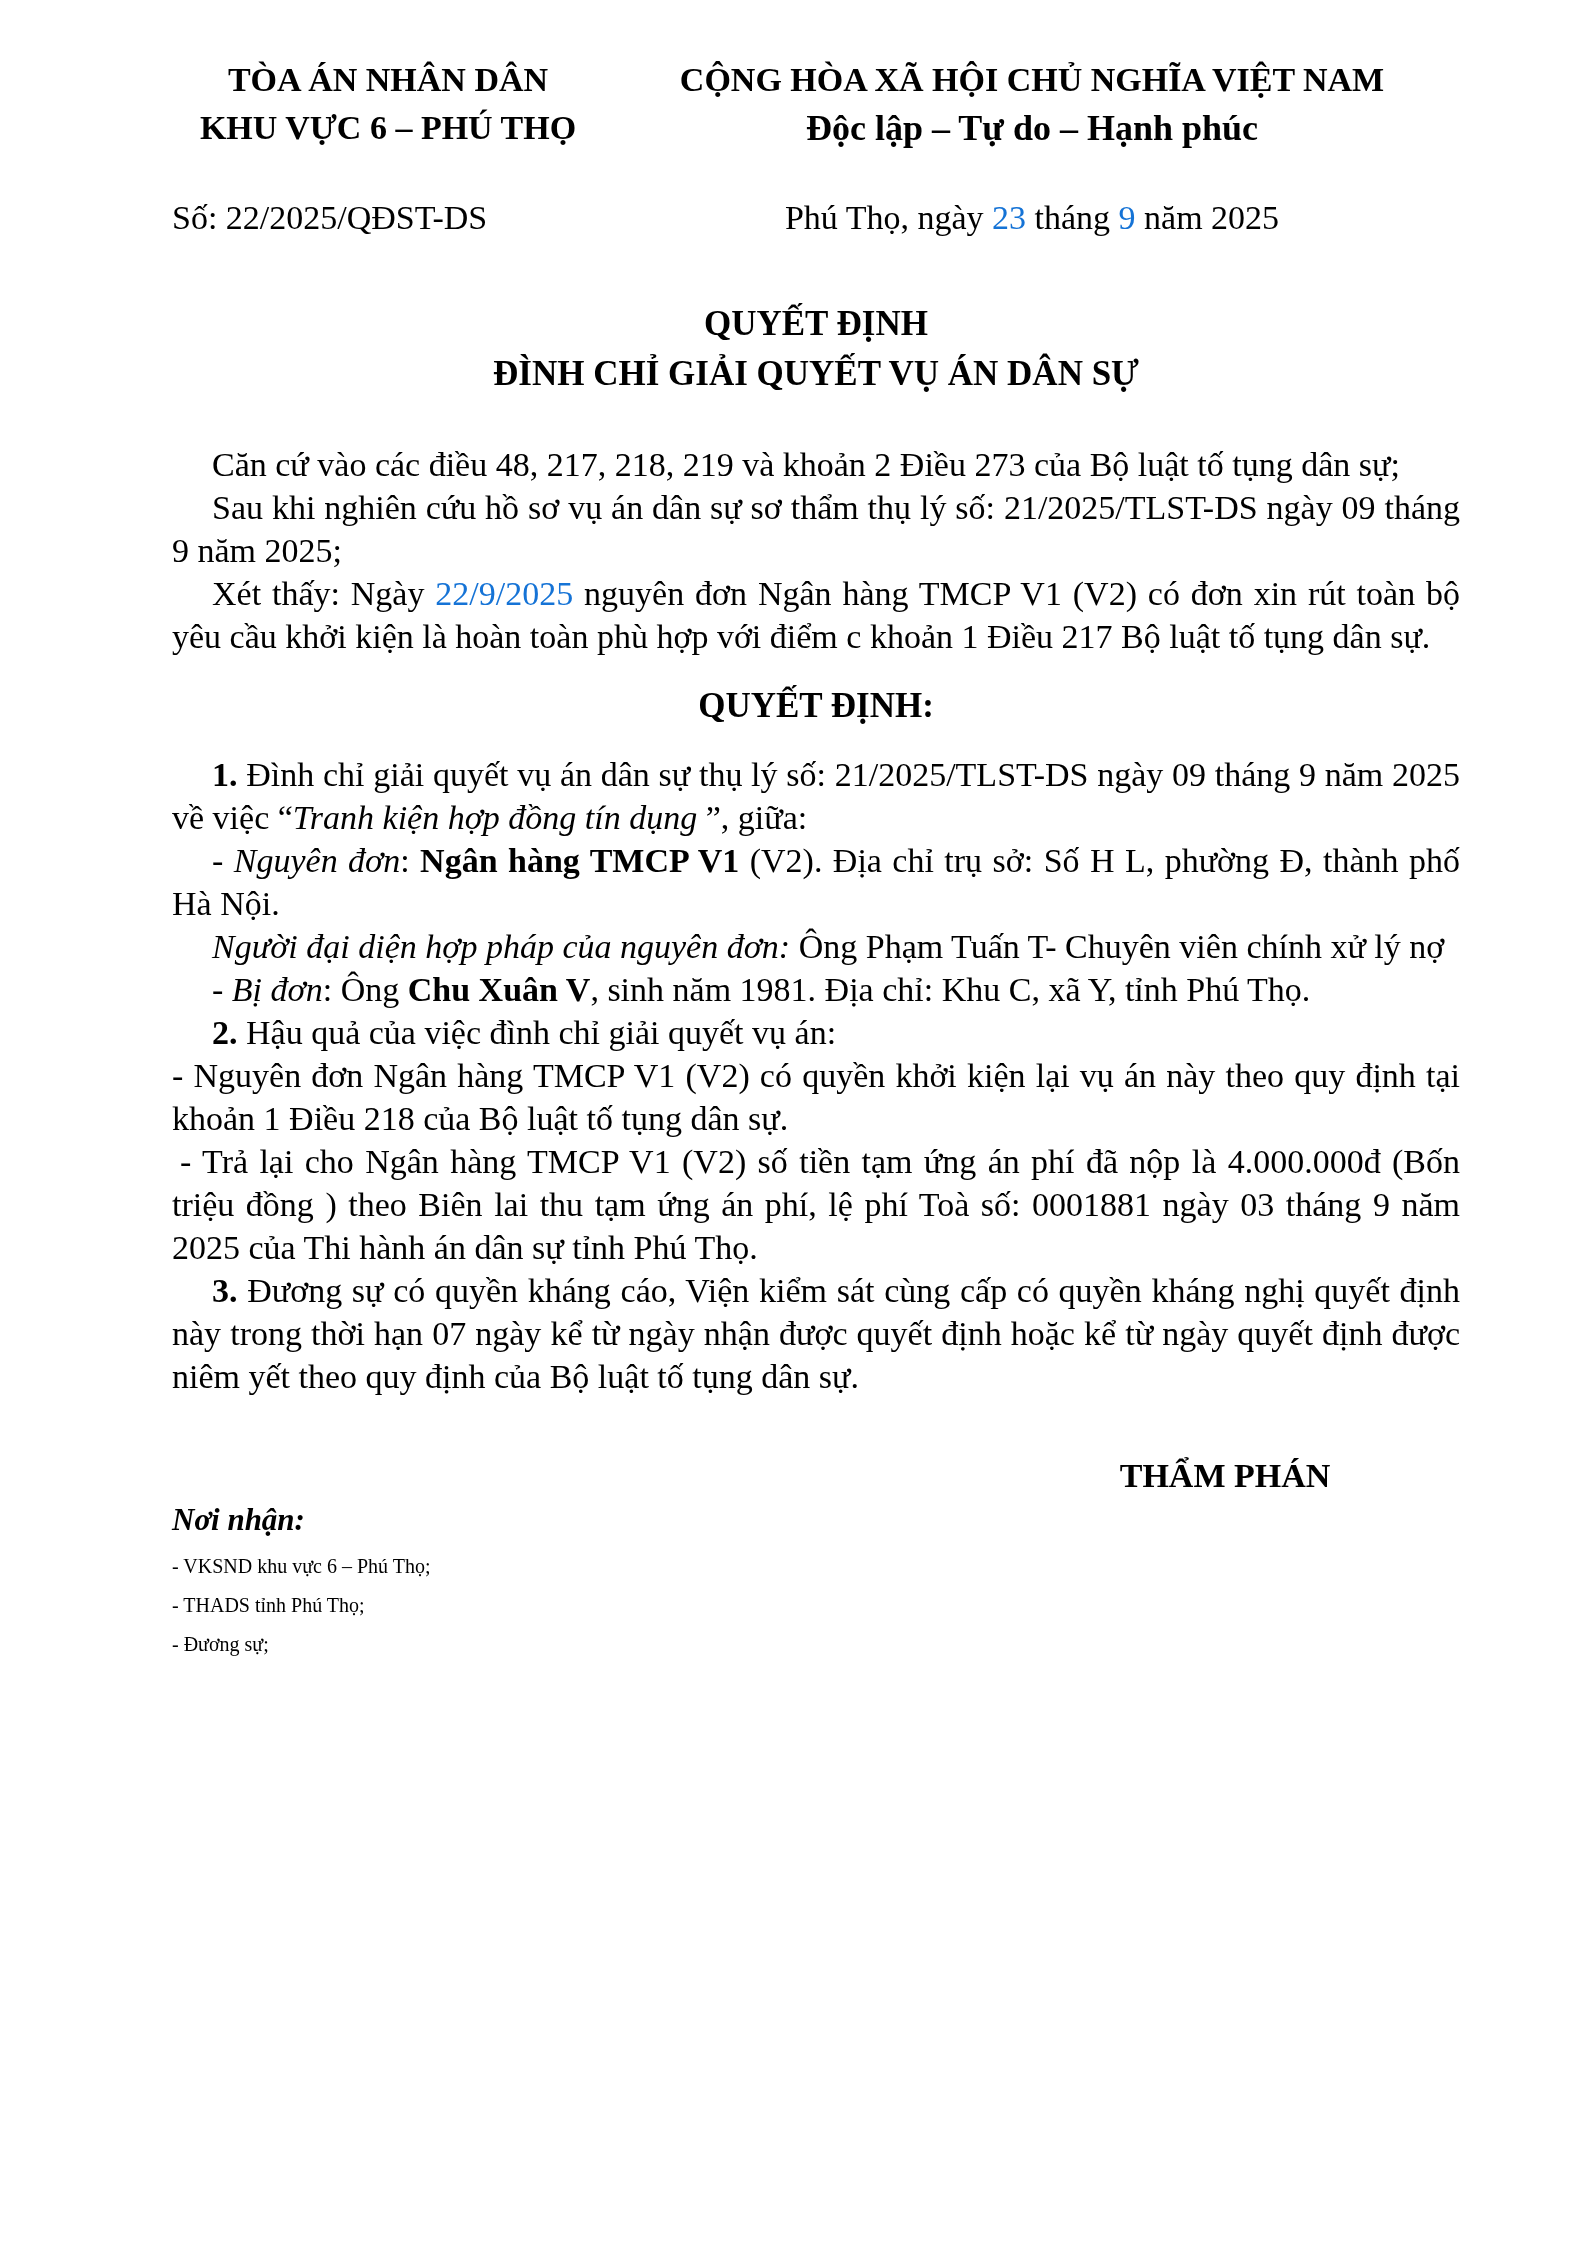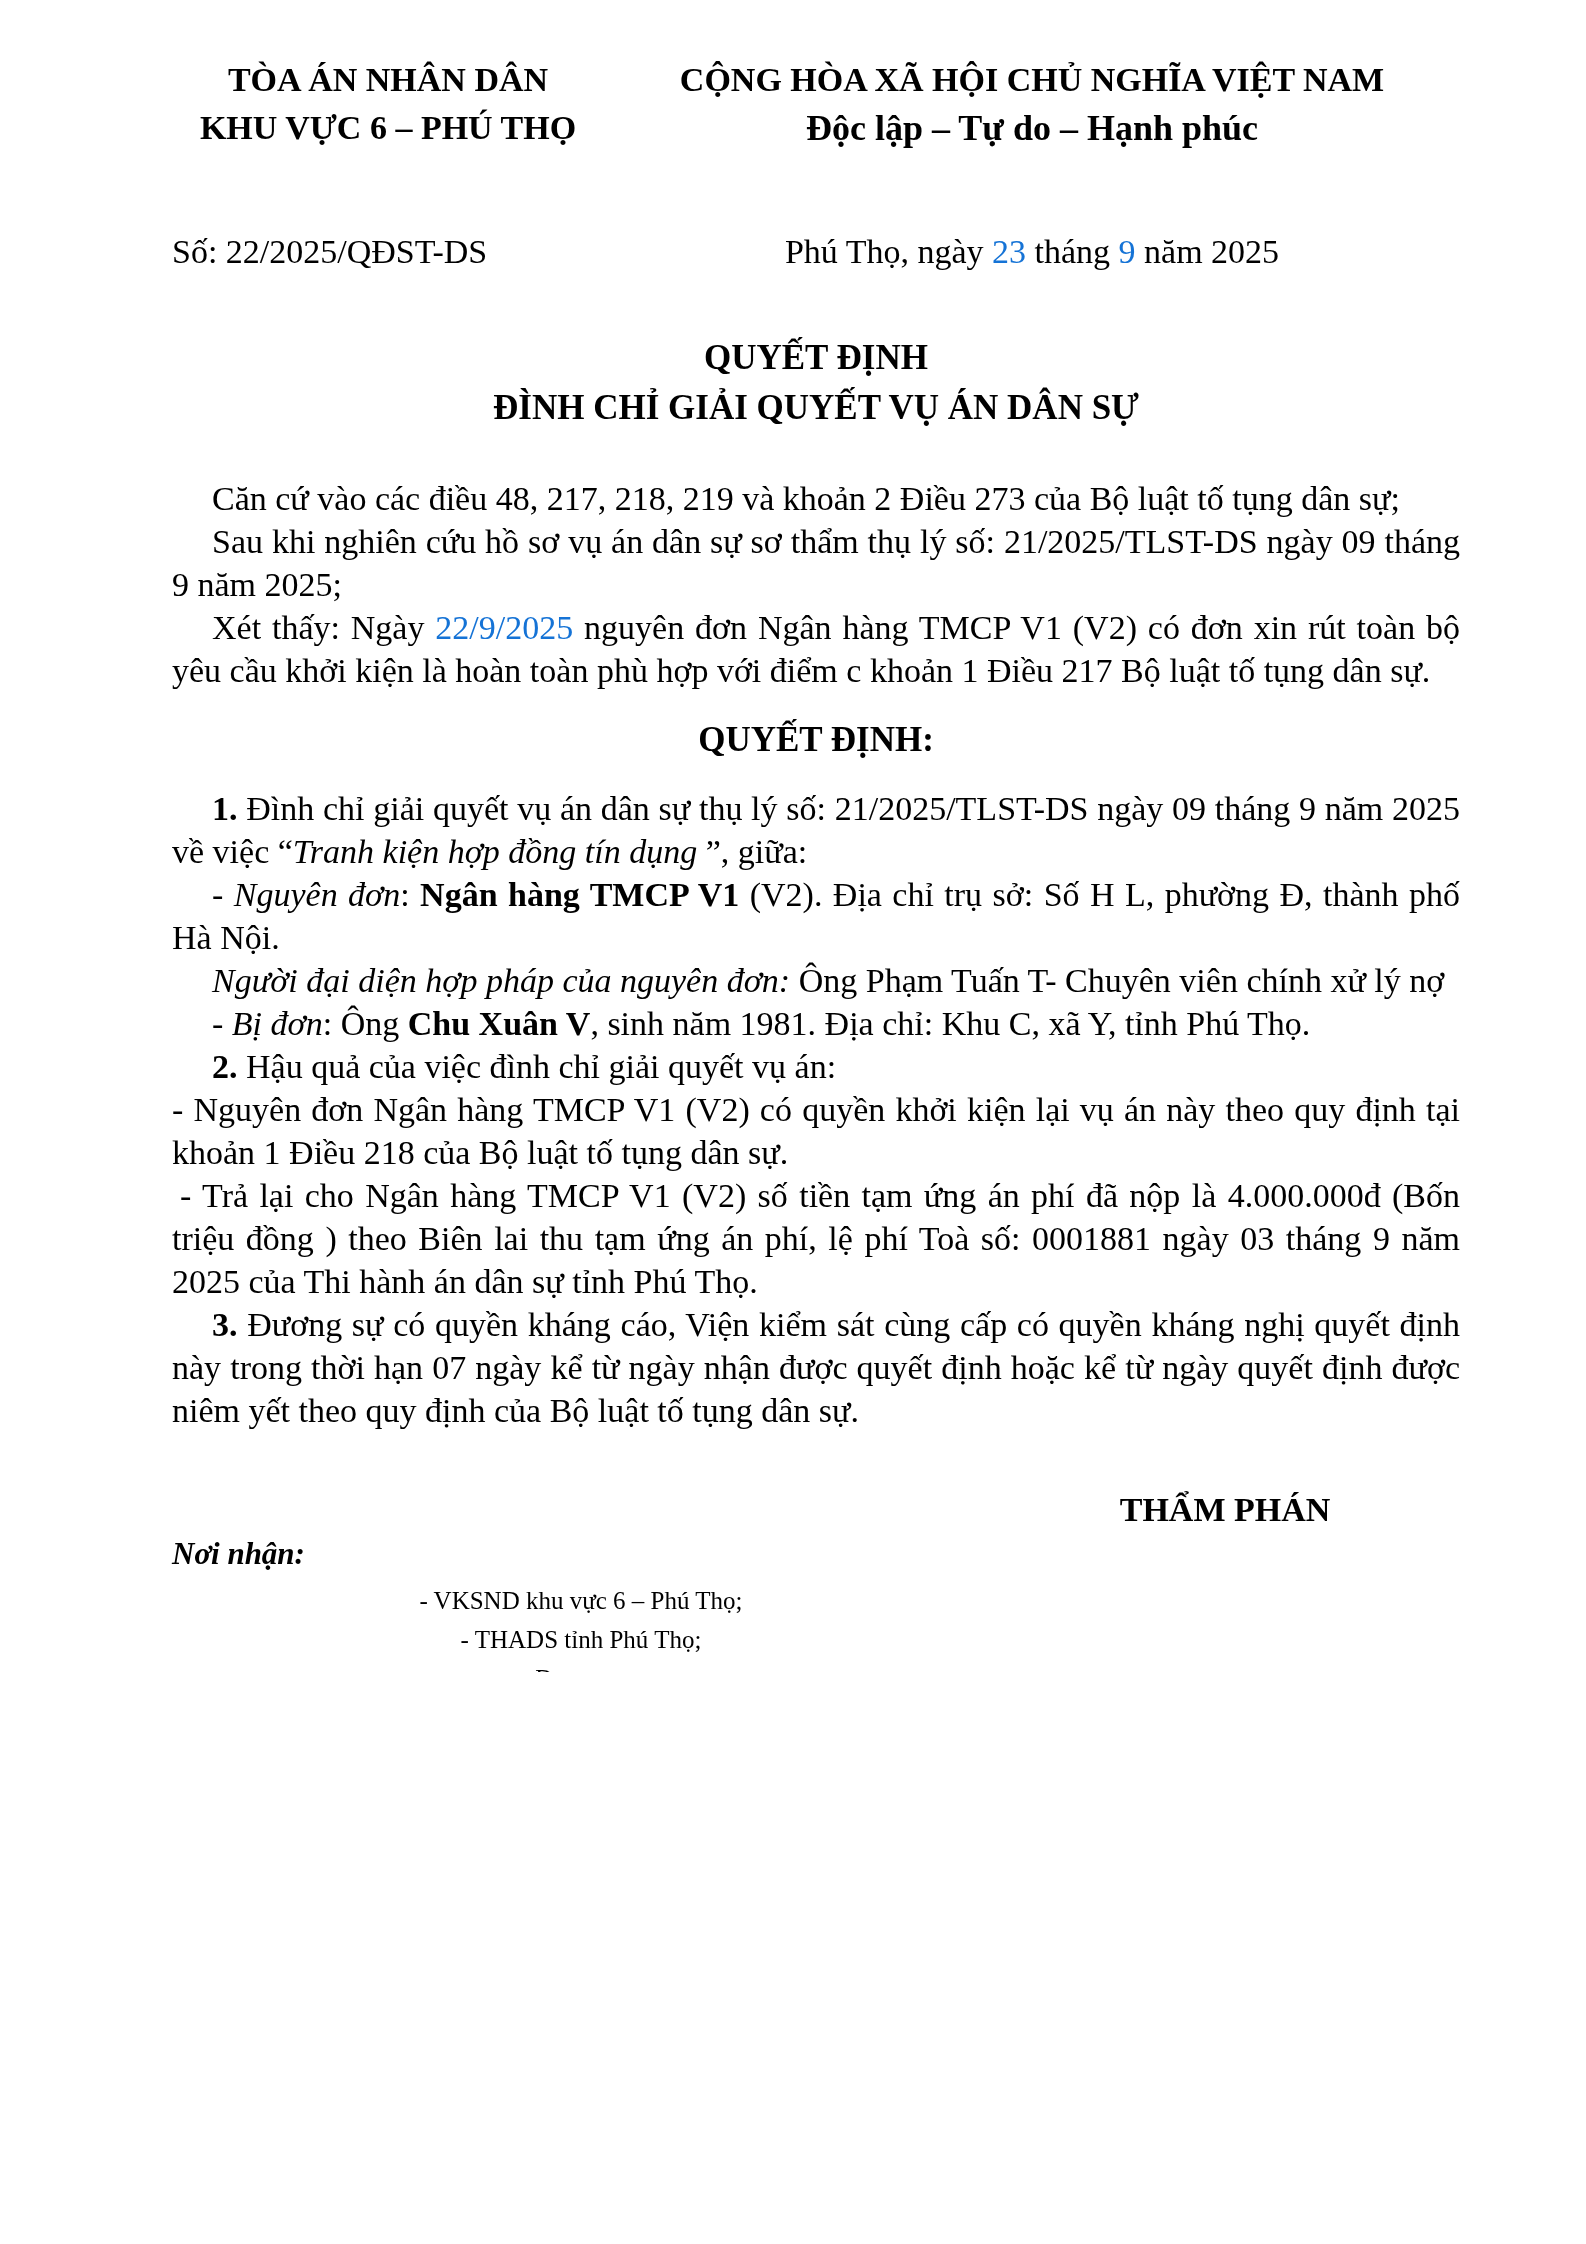--- a/index.html
+++ b/index.html
@@ -11,40 +11,40 @@
     font-family:"Liberation Serif","DejaVu Serif",serif;
     font-size:34px;line-height:43px;
     padding:56px 126px 0 172px;
     overflow:hidden;
   }
   
   .header{display:flex;}
   .hcol-left{width:432px;text-align:center;font-weight:700;line-height:48px;}
   .hcol-right{flex:1;text-align:center;font-weight:700;line-height:48px;}
   .motto-line2{font-size:36px;}
-  .header-row2{display:flex;margin-top:78px;}
+  .header-row2{display:flex;margin-top:44px;}
   .row2-left{width:432px;text-align:left;}
   .row2-right{flex:1;text-align:center;}
   
   .doc-title{text-align:center;font-weight:700;margin-top:60px;font-size:35px;line-height:50px;}
   
   .body-text{margin-top:44px;text-align:justify;}
   .para{text-indent:40px;}
   .para-flush{text-indent:0;}
   .para-flush-sp{text-indent:8px;}
   .decision-heading{text-align:center;font-weight:700;margin:26px 0;font-size:35px;text-indent:0;}
   .i{font-style:italic;}
   .b{font-weight:700;}
   
   .footer{display:flex;margin-top:56px;}
   .f-left{flex:1;margin-top:44px;}
   .f-right{width:470px;text-align:center;}
   .recipients-label{font-weight:700;font-style:italic;font-size:31px;line-height:43px;}
   .recipients{margin-top:6px;}
-  .recipient{font-size:25px;line-height:39px;text-align:center;}
+  .recipient{font-size:20px;line-height:39px;}
   .signer-title{font-weight:700;font-size:34px;line-height:43px;}
   .signer-name{font-weight:700;font-size:35px;margin-top:208px;line-height:43px;}
 </style>
 </head>
 <body>
 
 <div class="page">
 
   <div class="header">
     <div class="hcol-left">

